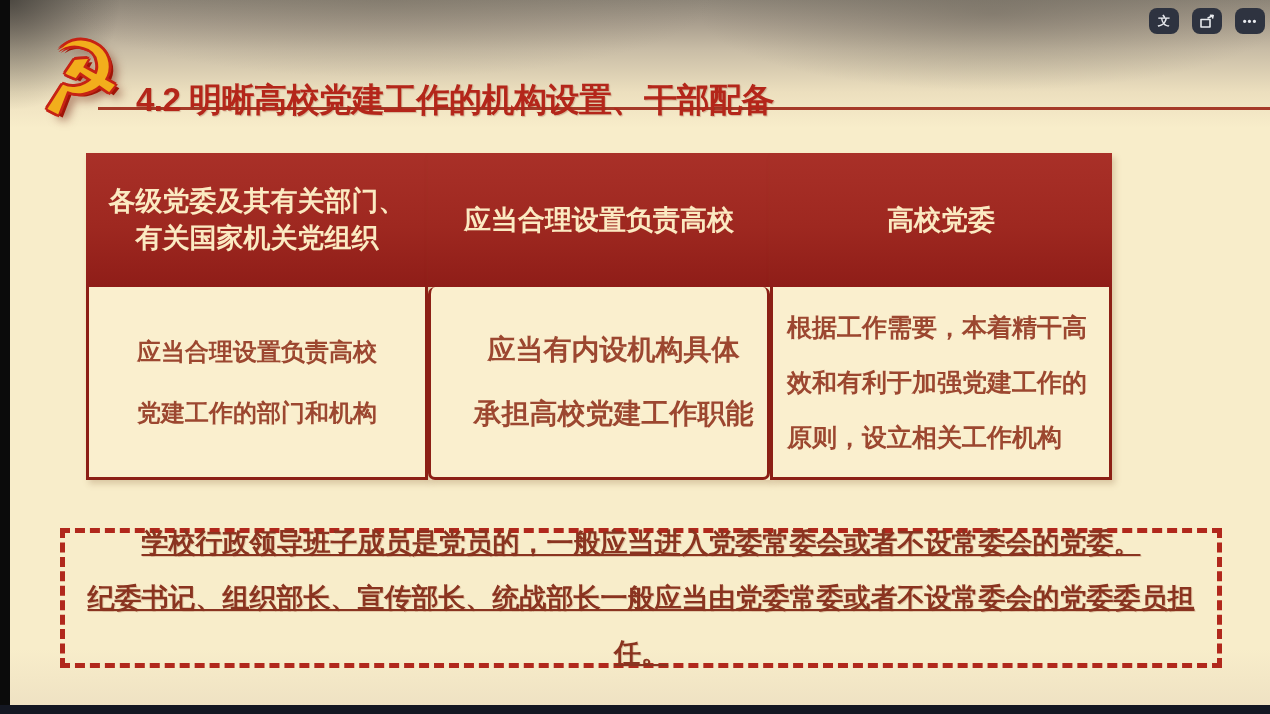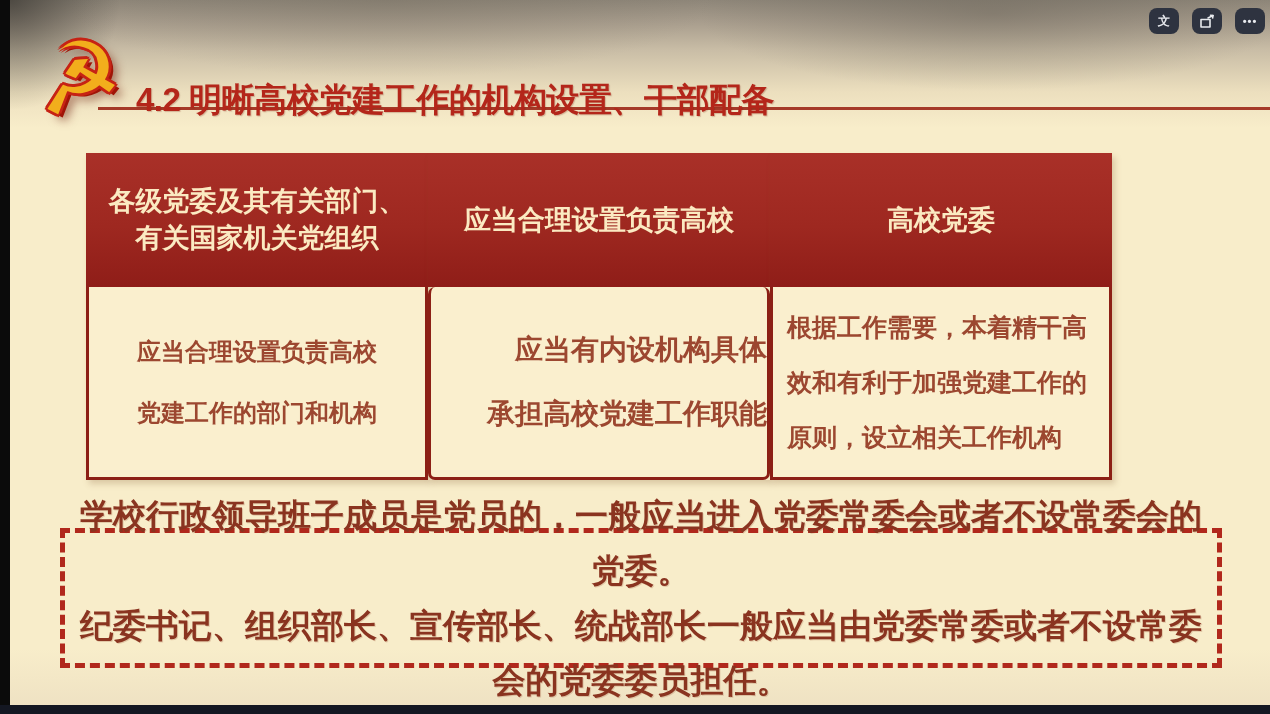--- a/index.html
+++ b/index.html
@@ -70,31 +70,32 @@
     text-align:center; white-space:pre-line;
   }
   .infobox-body {
     flex:1; background:#faefce;
     border:3px solid #8c1f15; border-top:none;
     color:#9c4730; font-weight:bold;
     display:flex; flex-direction:column; justify-content:center;
     white-space:pre-line;
   }
   .body-0 { font-size:24px; line-height:61px; text-align:center; }
-  .body-1 { font-size:28px; line-height:64px; text-align:right; padding-left:29px;border-radius:7px; }
+  .body-1 { font-size:28px; line-height:64px; text-align:center; padding-left:29px;border-radius:7px; }
   .body-2 { font-size:25px; line-height:55px; text-align:left; padding-left:14px; padding-right:20px; }
 
   
   .note-box {
     position:absolute; left:50px; top:528px; width:1162px; height:140px;
     border:5px dashed #b1281c;
     display:flex; align-items:center; justify-content:center;
     text-align:center; white-space:pre-line;
-    color:#8a3420; font-weight:bold; font-size:33px; line-height:55px;
+    color:#8a3420; font-weight:bold; font-size:27px; line-height:55px;
     text-shadow:1px 1px 0 rgba(140,60,30,.2);
+    text-decoration:underline;
   }
 
   
   .overlay-buttons { position:absolute; top:8px; right:5px; display:flex; gap:13px; z-index:5; }
   .ov-btn {
     width:30px; height:26px; border-radius:8px; background:#2e3340;
     display:flex; align-items:center; justify-content:center;
     color:#e8eaee; cursor:pointer; border:none;
   }
   .ov-btn svg { display:block; }

